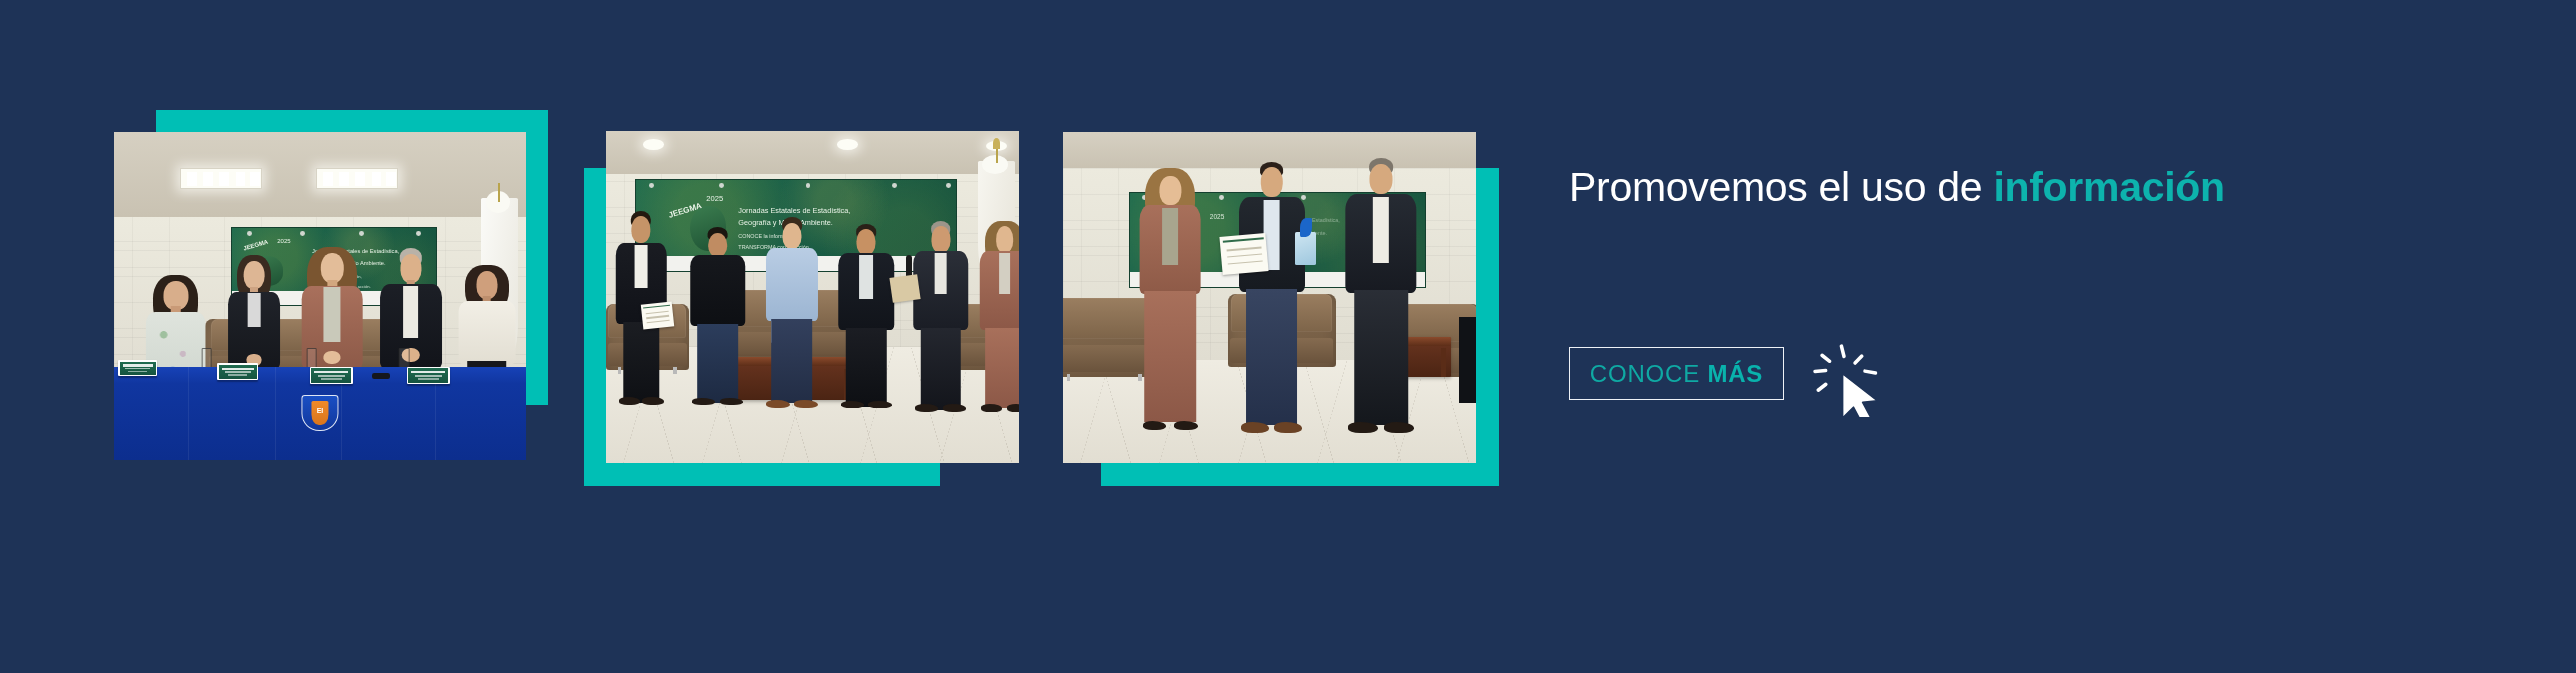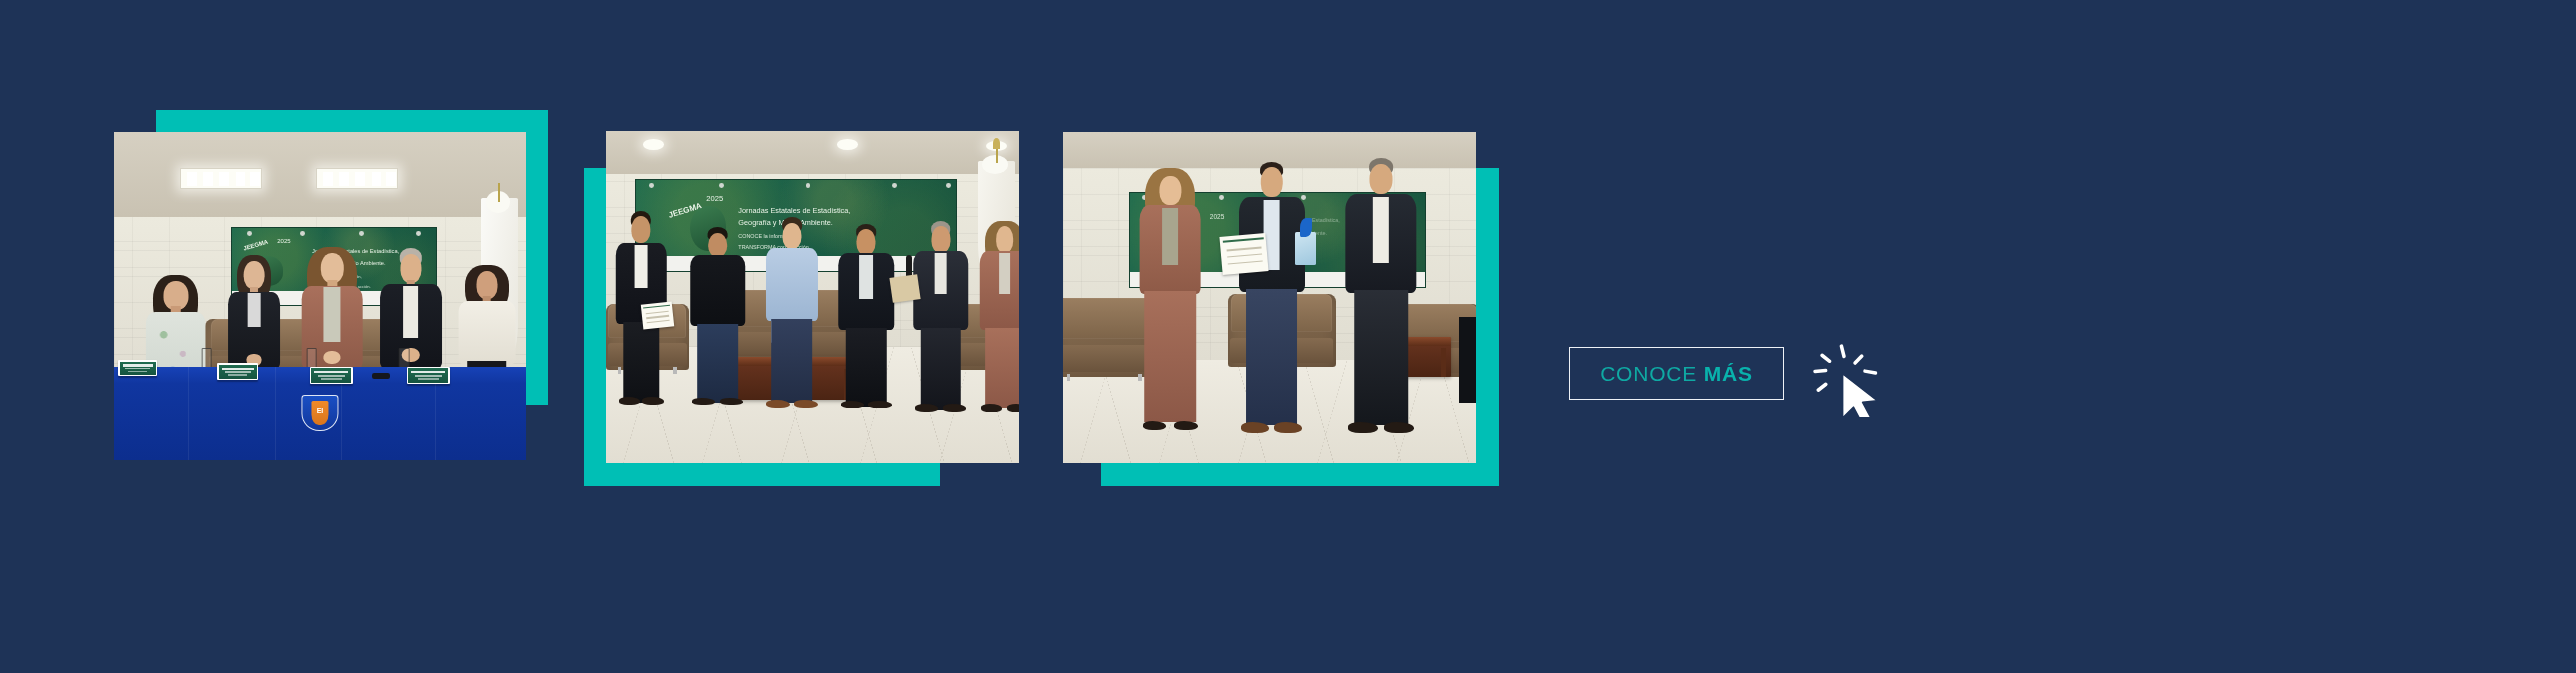--- a/index.html
+++ b/index.html
@@ -130,21 +130,21 @@
   .headline .hl { color:#0db3ad; font-weight:bold; }
 
   .cta {
     position:absolute; left:1569px; top:347px;
     width:215px; height:53px;
     border:1.6px solid #eef1f6;
     background:transparent;
     display:flex; align-items:center; justify-content:center;
     cursor:pointer;
   }
-  .cta-label { font-size:21px; letter-spacing:0.8px; color:#0fa9a3; white-space:nowrap;text-align:center; }
+  .cta-label { font-size:24px; letter-spacing:0.8px; color:#0fa9a3; white-space:nowrap;text-align:center; }
   .cta-label .strong { color:#09b2ac; font-weight:bold; }
 
   .cursor-icon { position:absolute; left:1810px; top:341px; width:76px; height:76px; pointer-events:none; }
 </style>
 </head>
 <body>
 
 <div class="collage">
 
   <div class="teal-block" style="left:156px; top:110px; width:392px; height:295px;"></div>
@@ -511,20 +511,23 @@
         <div class="shoe" style="left:6%; bottom:0%; width:40%; height:4%;"></div>
         <div class="shoe" style="right:6%; bottom:0%; width:40%; height:4%;"></div>
       </div>
 
       <div style="position:absolute; right:0; top:56%; width:4%; height:26%; background:#101216;"></div>
     </div>
   </div>
 </div>
 
 <div class="copy">
+  <div class="headline">
+    <span>Promovemos el uso de </span><span class="hl">información</span>
+  </div>
 </div>
 
 <div class="cta">
   <div class="cta-label">
     <span>CONOCE </span><span class="strong">MÁS</span>
   </div>
 </div>
 
 <svg class="cursor-icon" viewBox="0 0 140 140" xmlns="http://www.w3.org/2000/svg">
   <g fill="#ffffff">

